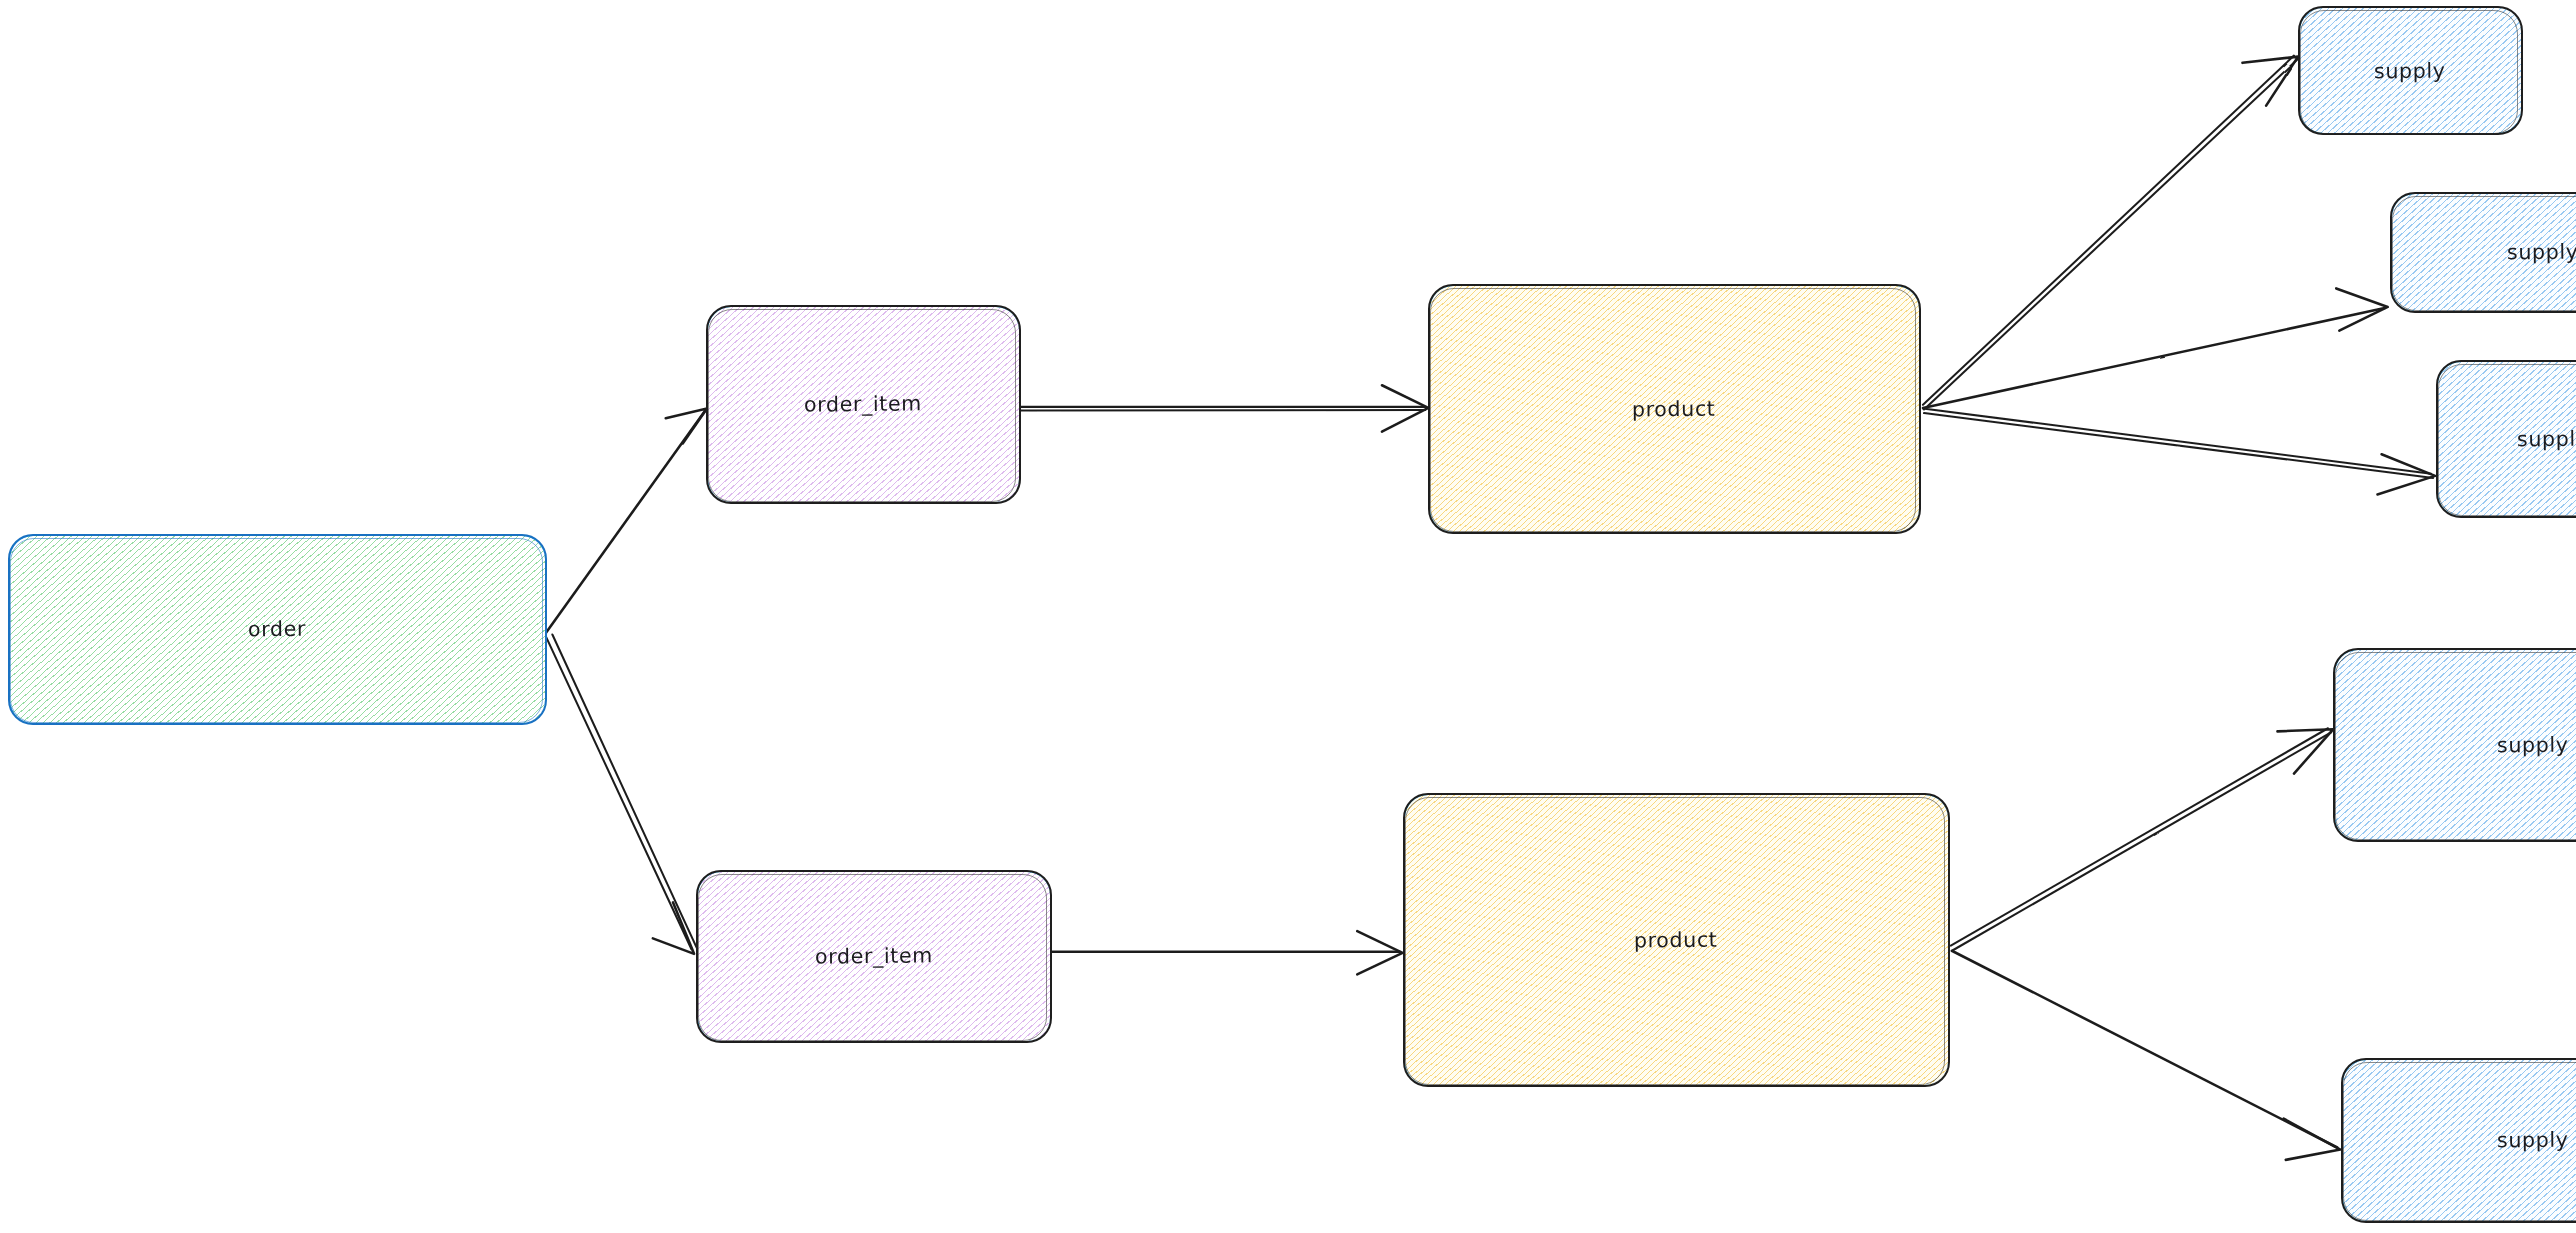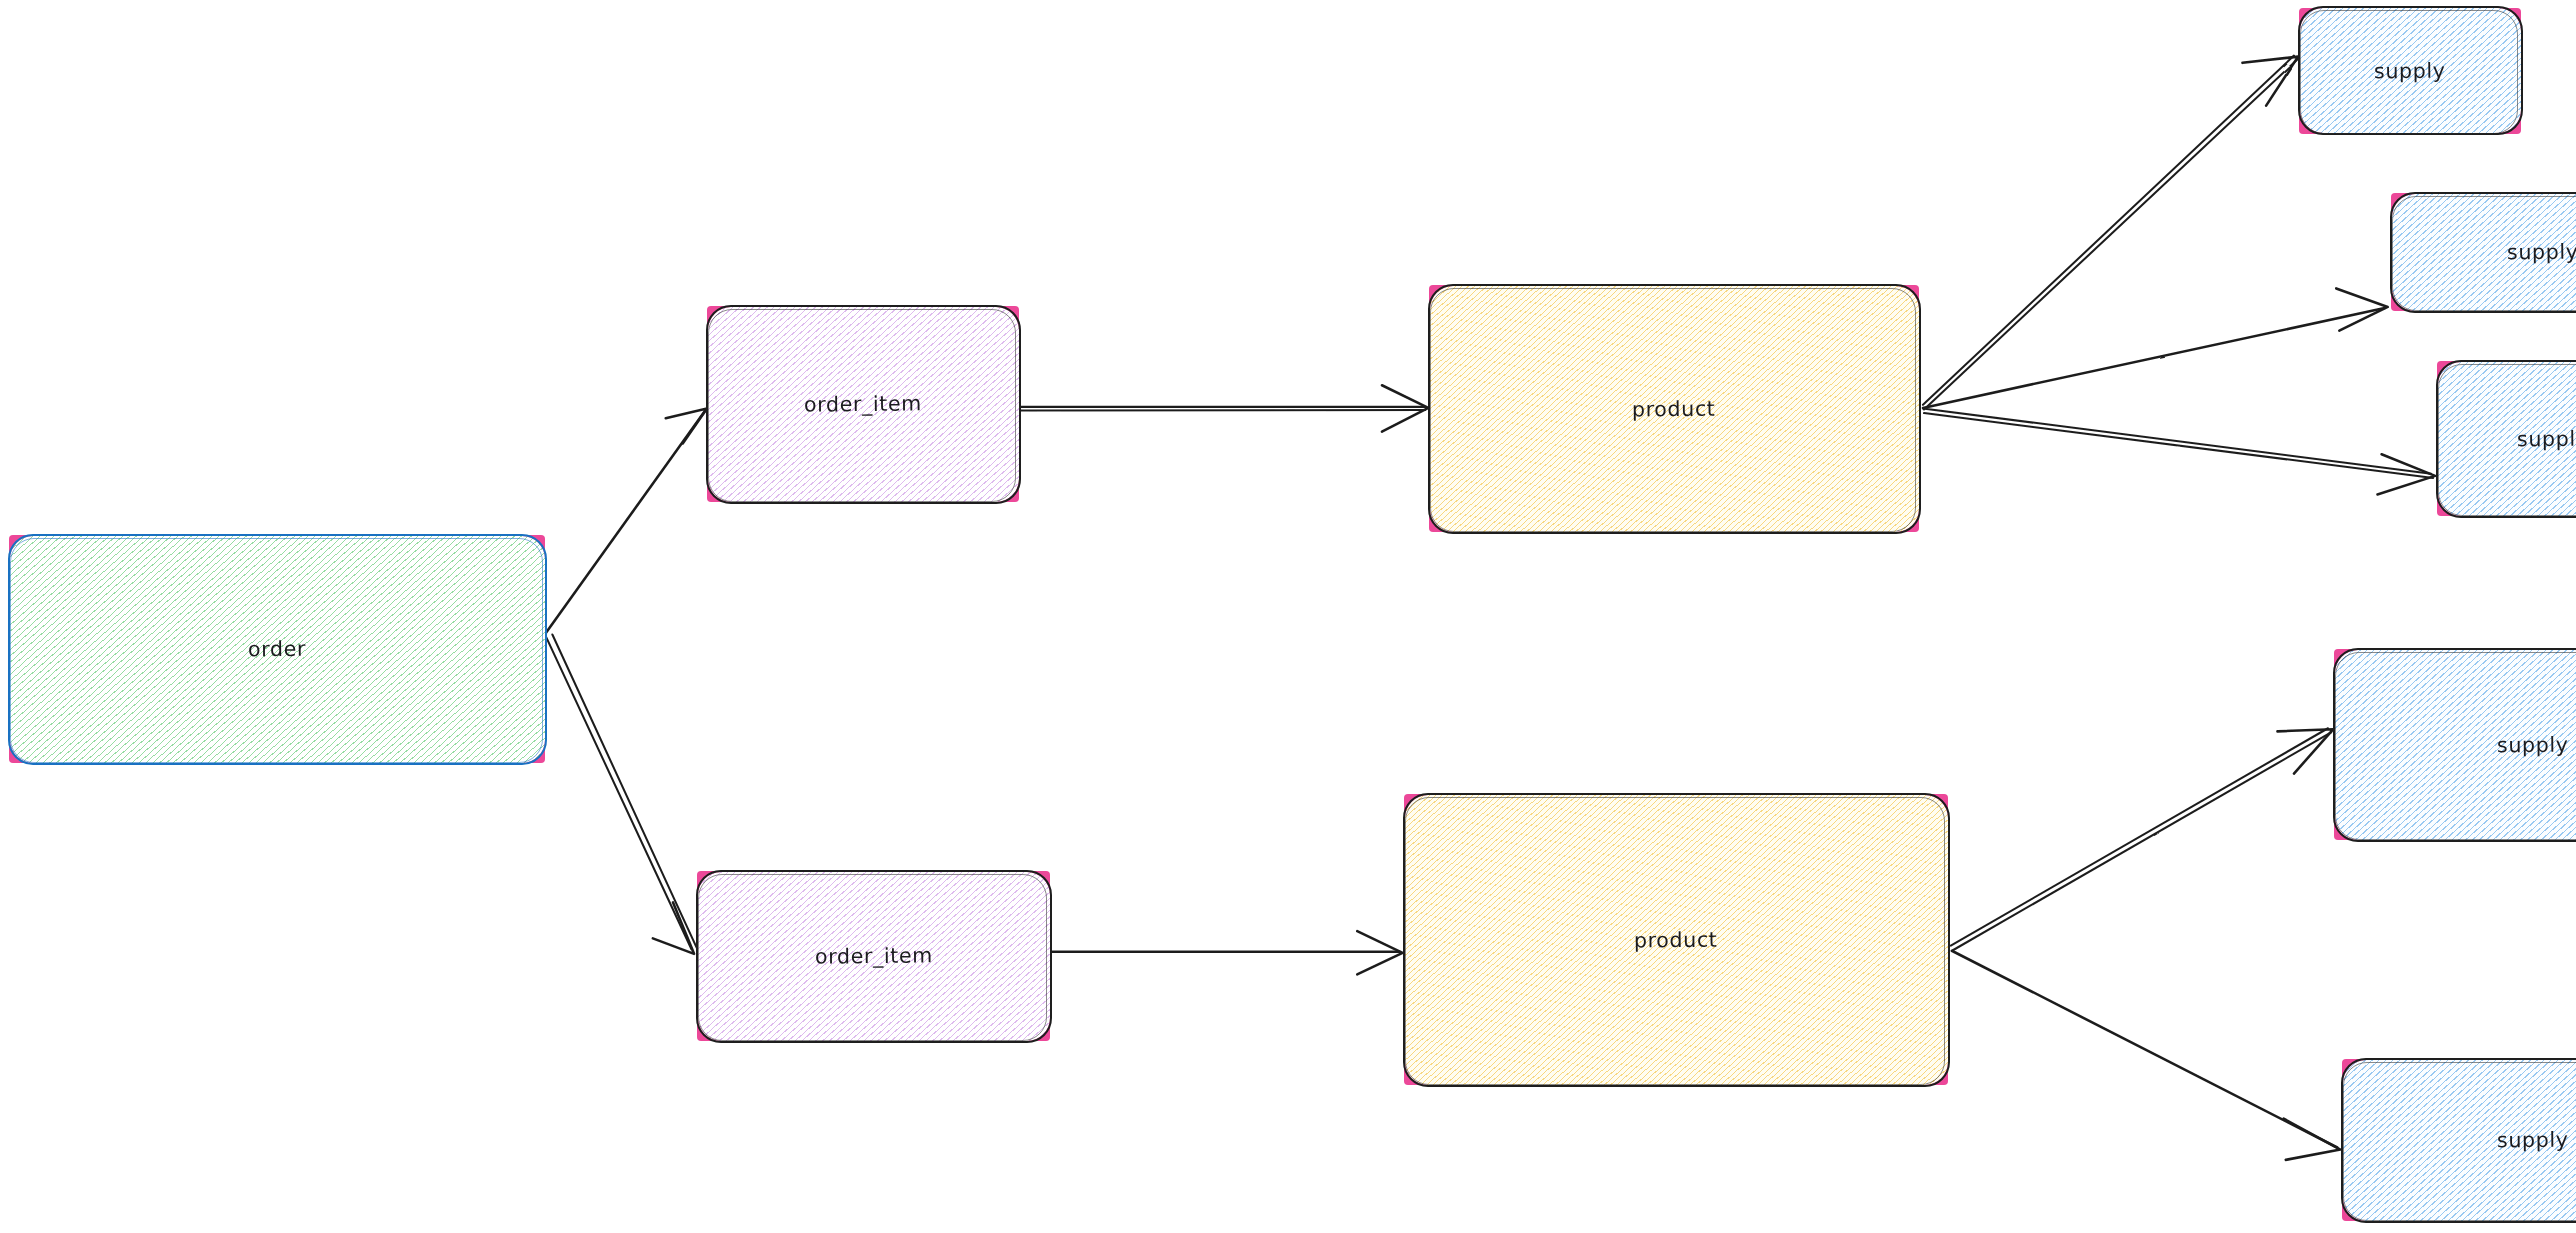--- a/index.html
+++ b/index.html
@@ -25,22 +25,22 @@
     width: 2700px;
     height: 1233px;
     pointer-events: none;
   }
   .node {
     position: absolute;
     box-sizing: border-box;
     display: flex;
     align-items: center;
     justify-content: center;
-    border-radius: 4px;
-    background-color: #ec4899;
+    border-radius: 24px;
+    background-color: #0ea5e9;
   }
   .node .node-label {
     position: relative;
     z-index: 3;
     font-family: "DejaVu Sans", sans-serif;
     font-size: 20.6px;
     font-weight: 400;
     color: #1b1b1f;
     letter-spacing: 0.6px;
     text-align: center;
@@ -178,21 +178,21 @@
       </g>
 
       <g>
         <path d="M3788,1846 L4536,2228" stroke-width="5"></path>
         <path d="M4432,2172 L4542,2232 L4436,2252" stroke-width="5"></path>
       </g>
 
     </g>
   </svg>
 
-  <div class="node theme-green stroke-blue" style="left:9.3px; top:535px; width:536px; height:228px;">
+  <div class="node theme-green stroke-blue" style="left:9.3px; top:535px; width:536px; height:188px;">
     <span class="fill"></span>
     <span class="sketch-border"></span>
     <span class="sketch-border2"></span>
     <span class="node-label">order</span>
   </div>
 
   <div class="node theme-purple stroke-dark" style="left:707px; top:306px; width:312px; height:196px;">
     <span class="fill"></span>
     <span class="sketch-border"></span>
     <span class="sketch-border2"></span>

